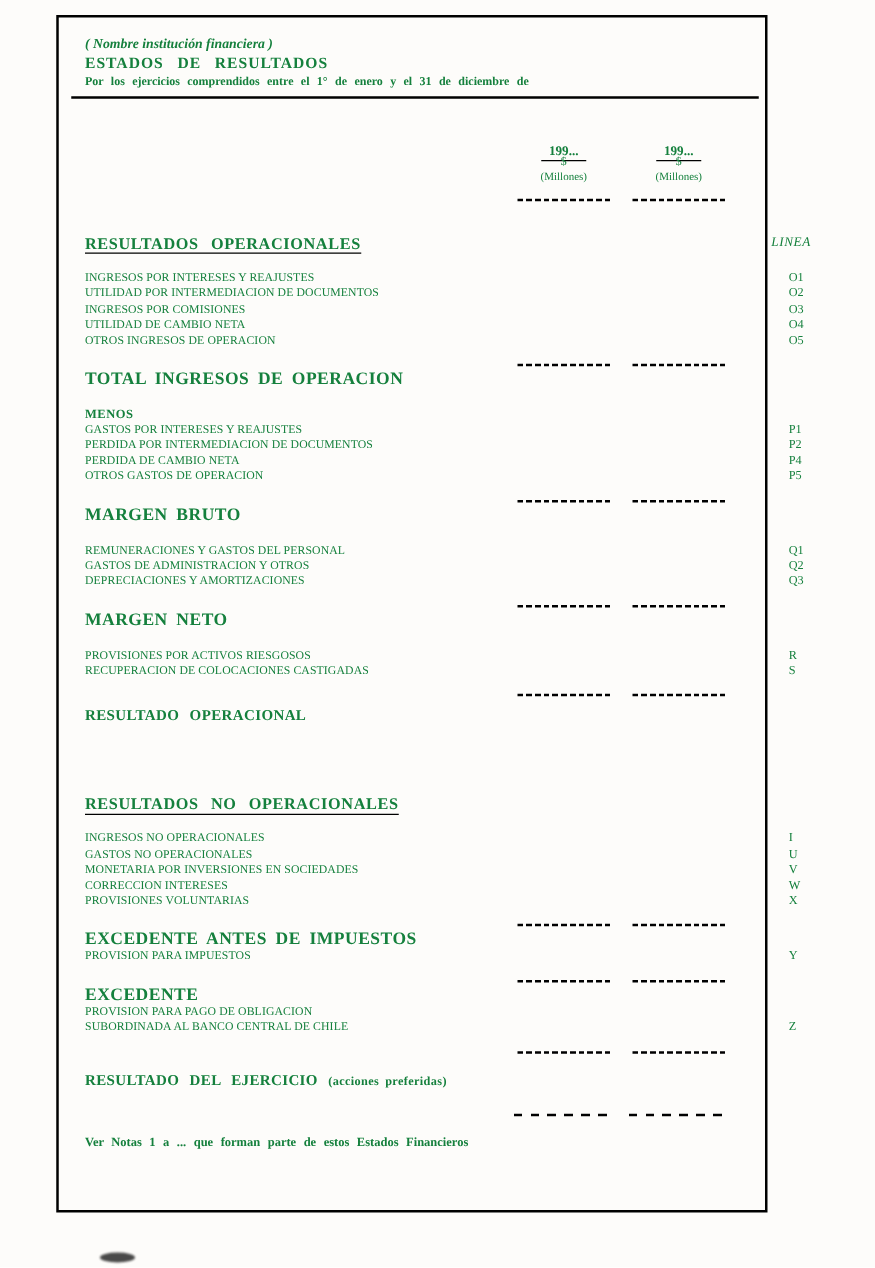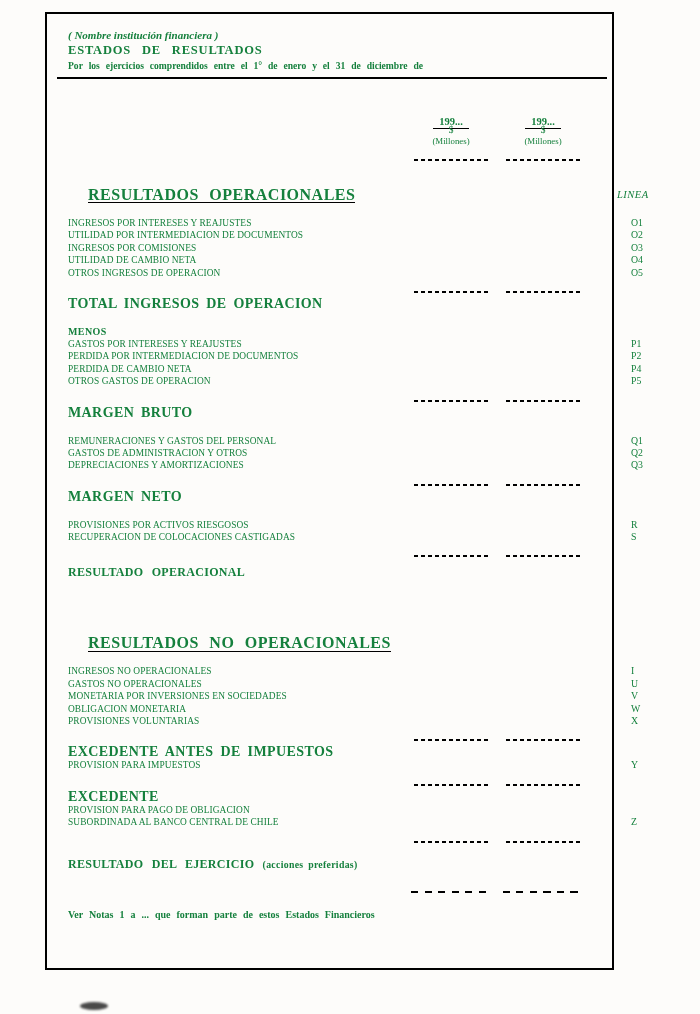--- a/index.html
+++ b/index.html
@@ -26,21 +26,21 @@
   .subtitle { font-weight:bold; font-size:9.6px; line-height:13px; word-spacing:3.5px; }
   .topline { margin:5px 0 0 -11px; width:550px; height:0; border-top:2px solid #000; }
 
   .ch-years { margin-top:32px; height:14px; }
   .yr { display:inline-block; font-weight:bold; font-size:10.5px; border-bottom:1.5px solid #000; padding:0 6px 1px 6px; }
   .ch-cur  { height:11px; font-size:9.5px;  line-height:11px; }
   .ch-unit { height:11px; font-size:8.8px;  line-height:11px; }
   .ch-dash { margin-top:8px; height:10px; }
 
   .heading-row { margin-top:28px; height:15px; }
-  .heading-text { display:inline-block; font-weight:bold; font-size:16px; letter-spacing:0.5px; word-spacing:6px; border-bottom:1.5px solid #000; padding-bottom:1px;margin-left:20px; }
+  .heading-text { display:inline-block; font-weight:bold; font-size:13px; letter-spacing:0.5px; word-spacing:6px; border-bottom:1.5px solid #000; padding-bottom:1px; }
   .linea { font-style:italic; font-size:10.5px; margin-left:-14px; letter-spacing:0.5px; }
 
   .ruled { height:12px; margin-top:2px; }
   .ruled .c1, .ruled .c2 { display:flex; align-items:flex-end; justify-content:center; }
   .dash {
     display:inline-block; width:74px; height:2px;
     background:repeating-linear-gradient(90deg,#000 0 4.5px,transparent 4.5px 7px);
   }
   .dash.long {
     width:80px;
@@ -340,21 +340,21 @@
       <div class="code">U</div>
     </div>
     <div class="row item">
       <div class="lbl">MONETARIA POR INVERSIONES EN SOCIEDADES</div>
         <div class="c1"></div>
         <div class="c2"></div>
         <div></div>
       <div class="code">V</div>
     </div>
     <div class="row item">
-      <div class="lbl">OBLIGACION MONETARIA</div>
+      <div class="lbl">CORRECCION INTERESES</div>
         <div class="c1"></div>
         <div class="c2"></div>
         <div></div>
       <div class="code">W</div>
     </div>
     <div class="row item">
       <div class="lbl">PROVISIONES VOLUNTARIAS</div>
         <div class="c1"></div>
         <div class="c2"></div>
         <div></div>

